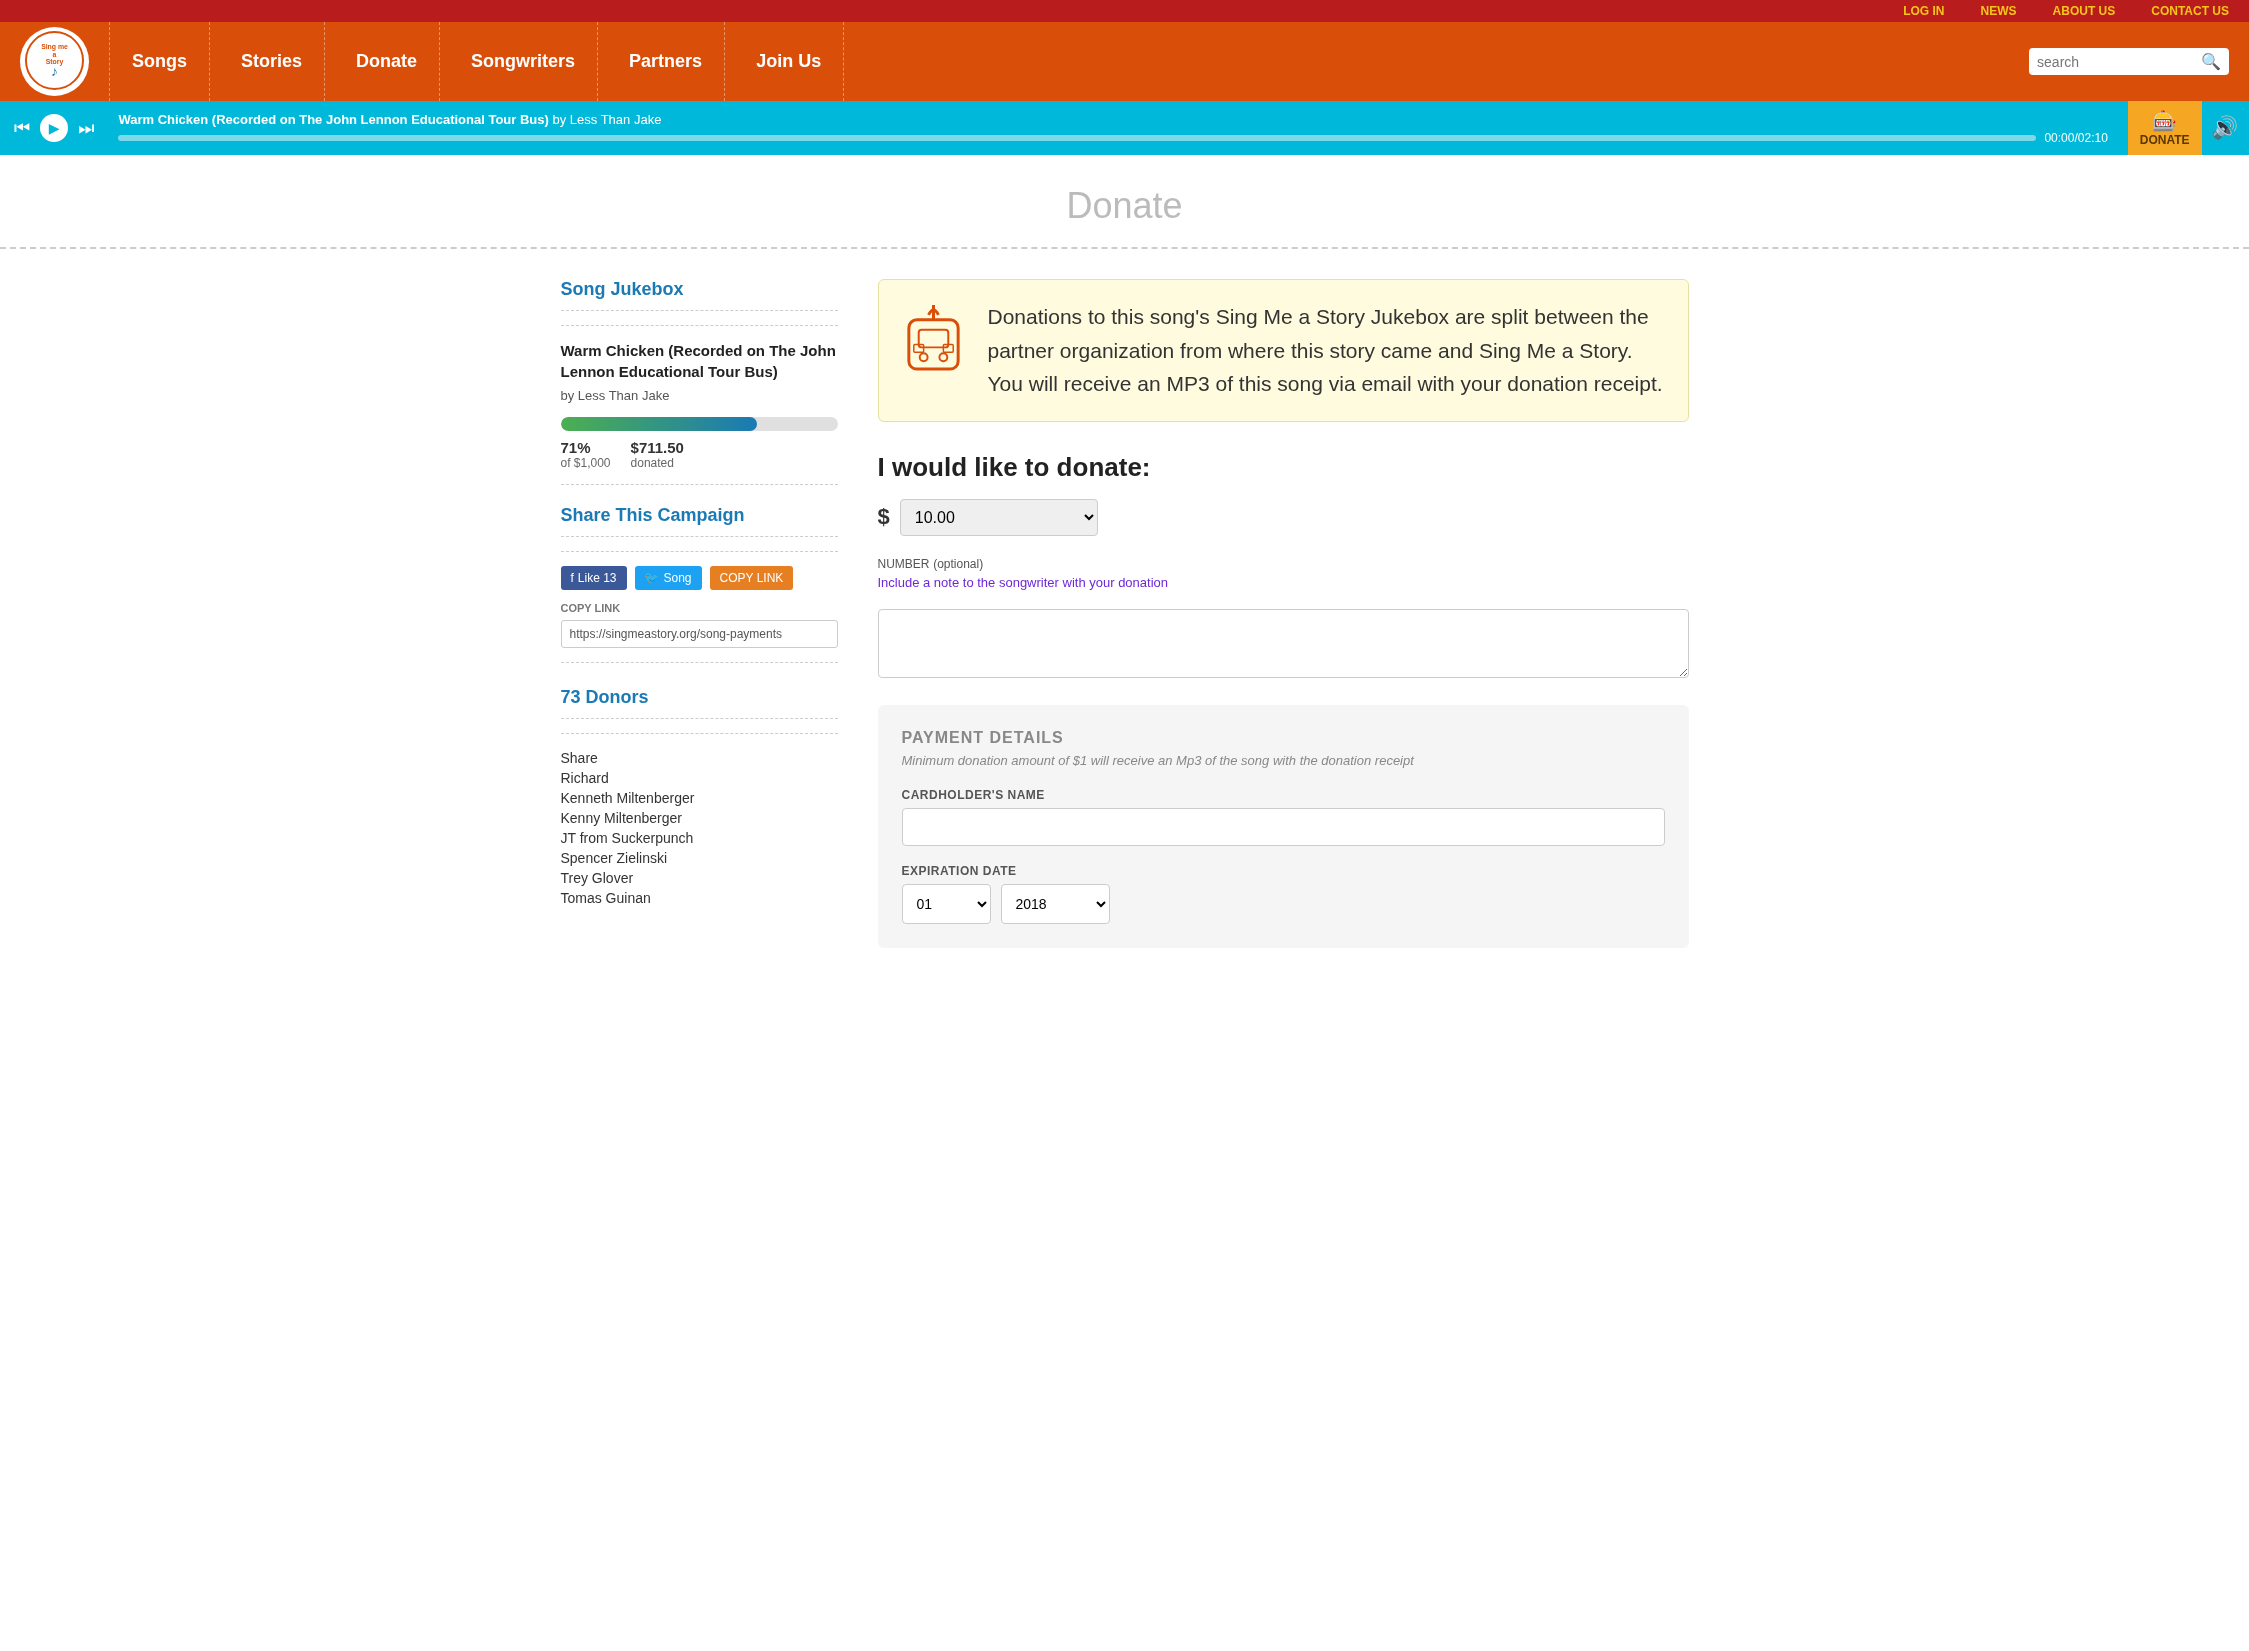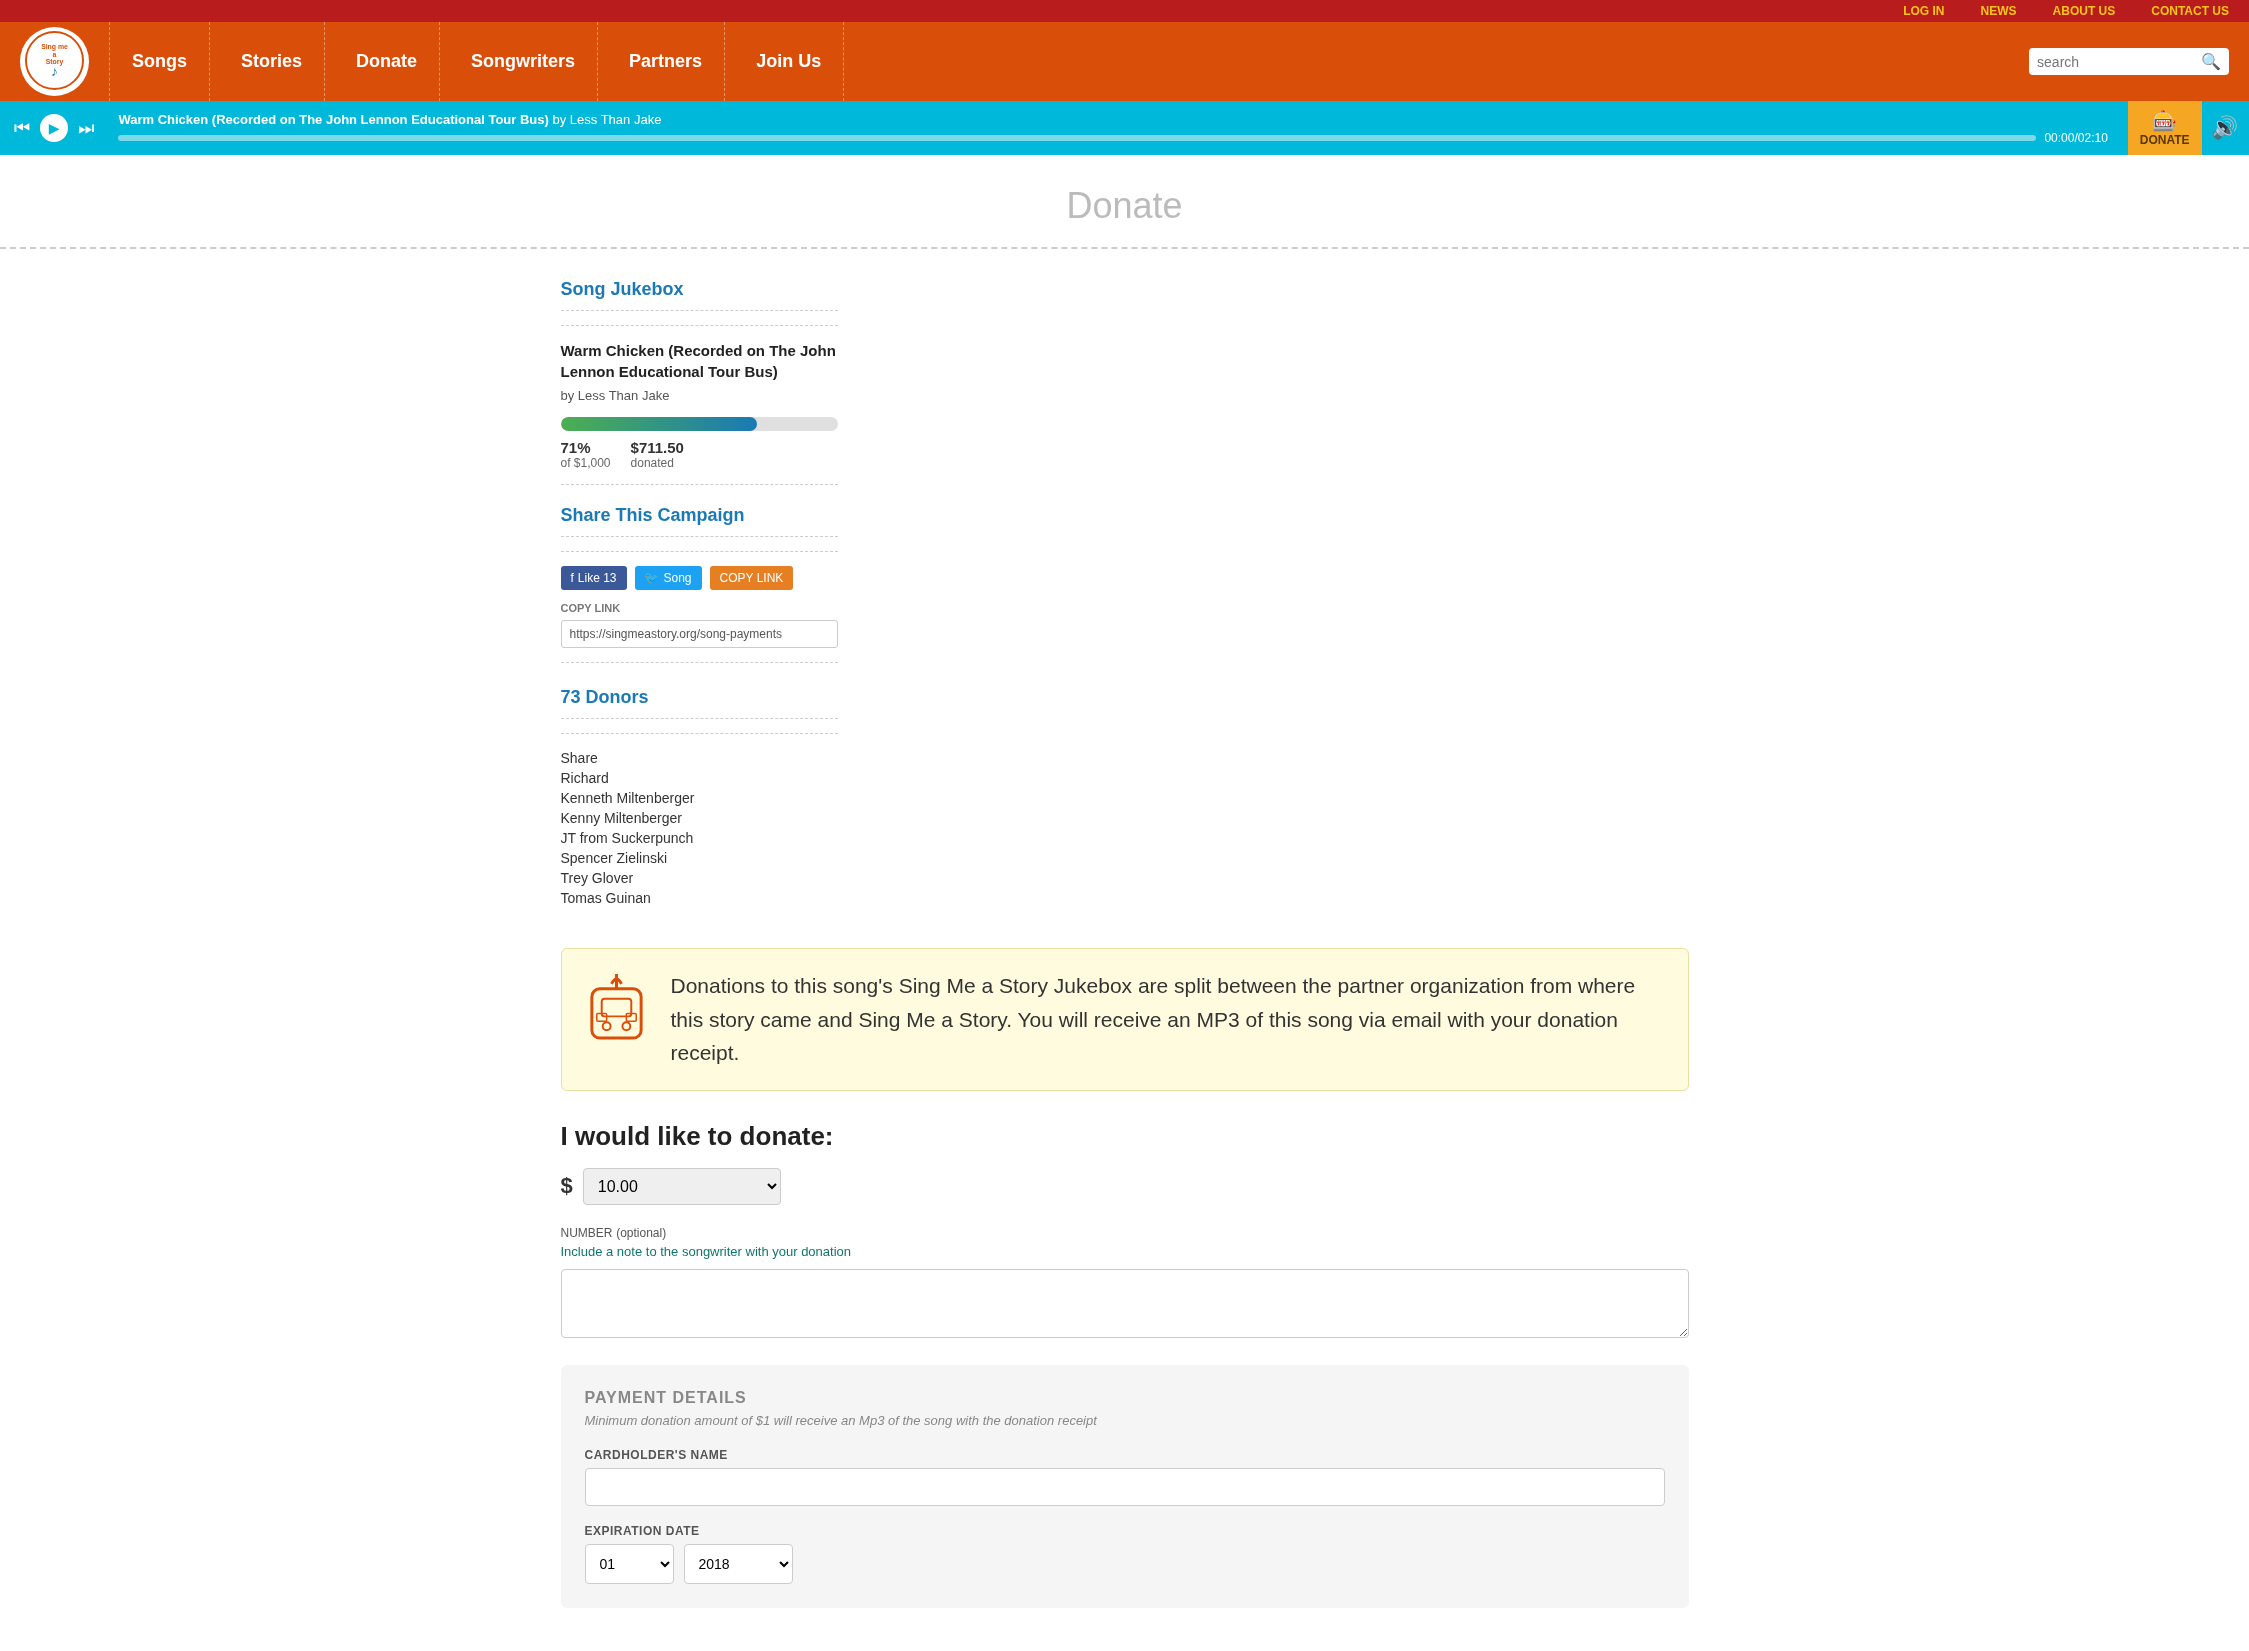--- a/index.html
+++ b/index.html
@@ -180,21 +180,20 @@
       font-weight: normal;
     }
 
     
     .main-container {
       display: flex;
       max-width: 1188px;
       margin: 0 auto;
       padding: 0 30px 40px;
       gap: 40px;
-      flex-direction: column;
     }
 
     
     .sidebar {
       width: 277px;
       flex-shrink: 0;
     }
     .sidebar-section-title {
       color: #1a7ab5;
       font-size: 18px;
@@ -337,22 +336,22 @@
     .message-label {
       font-size: 13px;
       font-weight: bold;
       color: #555;
       text-transform: uppercase;
       margin-bottom: 4px;
     }
     .message-label span { font-weight: normal; text-transform: none; font-size: 12px; }
     .message-sublabel {
       font-size: 13px;
-      color: #0f766e;
-      margin-bottom: 10px;
+      color: #6d28d9;
+      margin-bottom: 19px;
     }
     .message-textarea {
       width: 100%;
       height: 69px;
       border: 1px solid #ccc;
       border-radius: 4px;
       padding: 8px;
       font-size: 14px;
       resize: vertical;
       margin-bottom: 24px;

